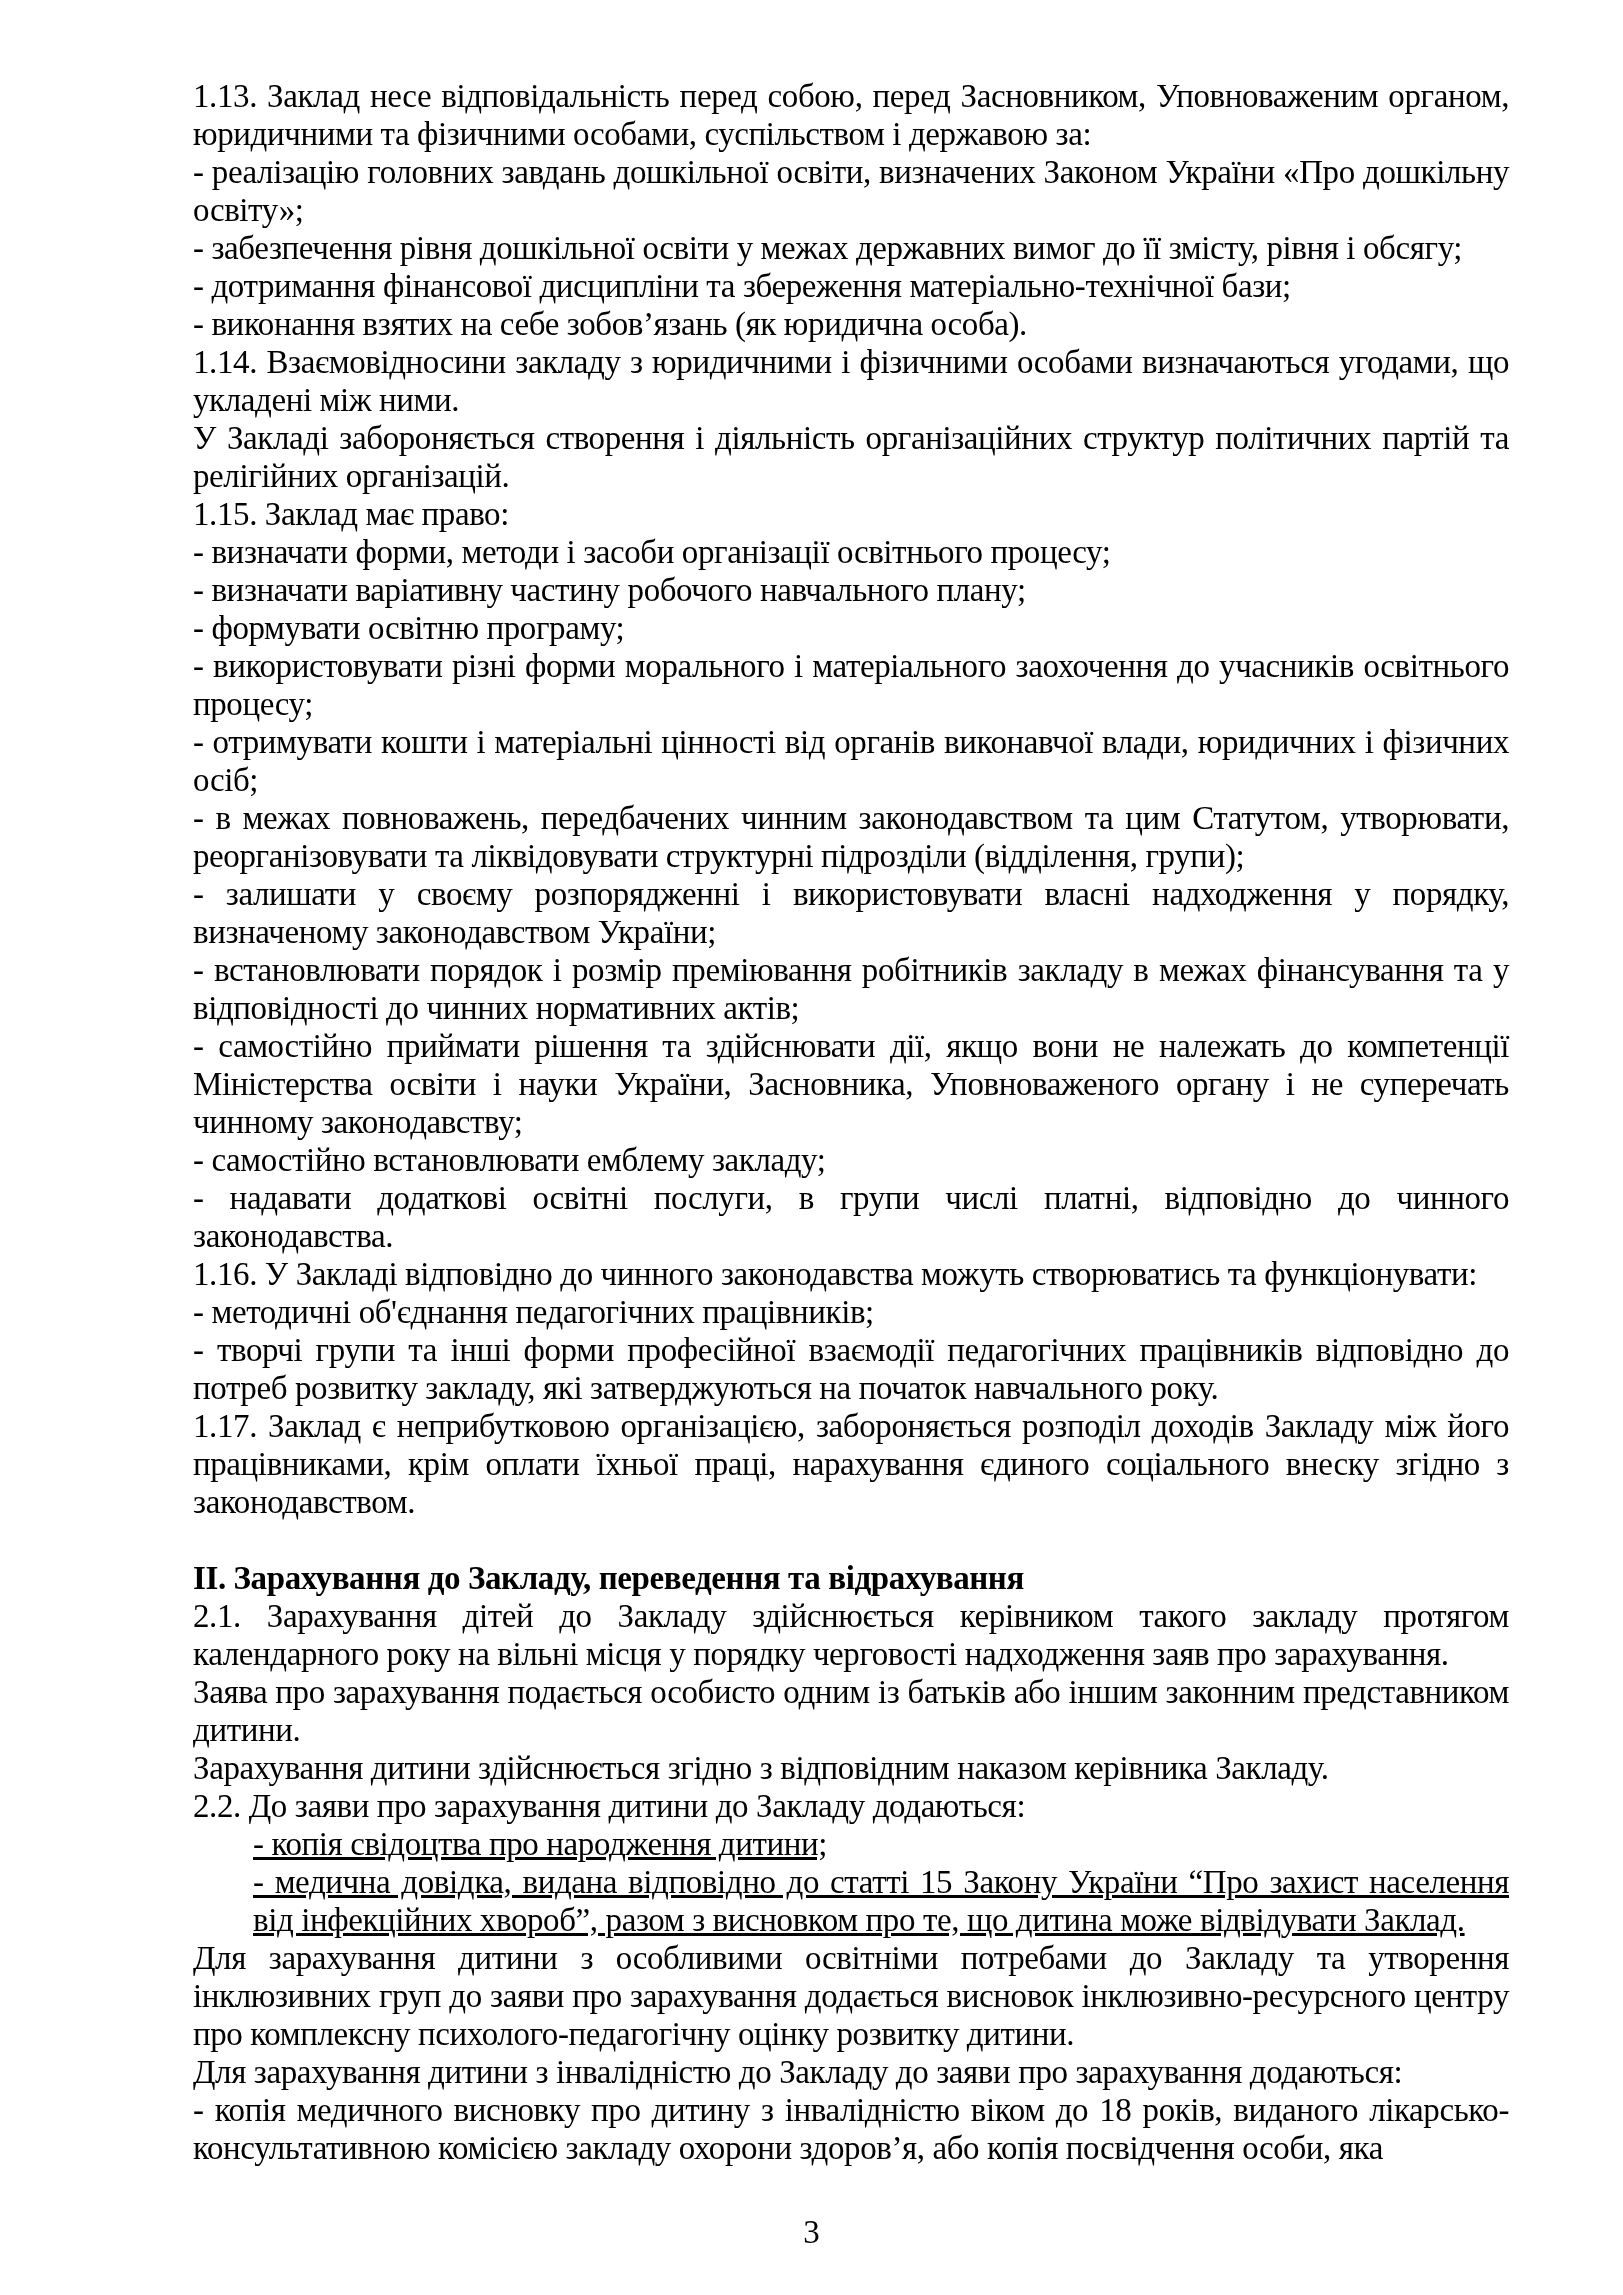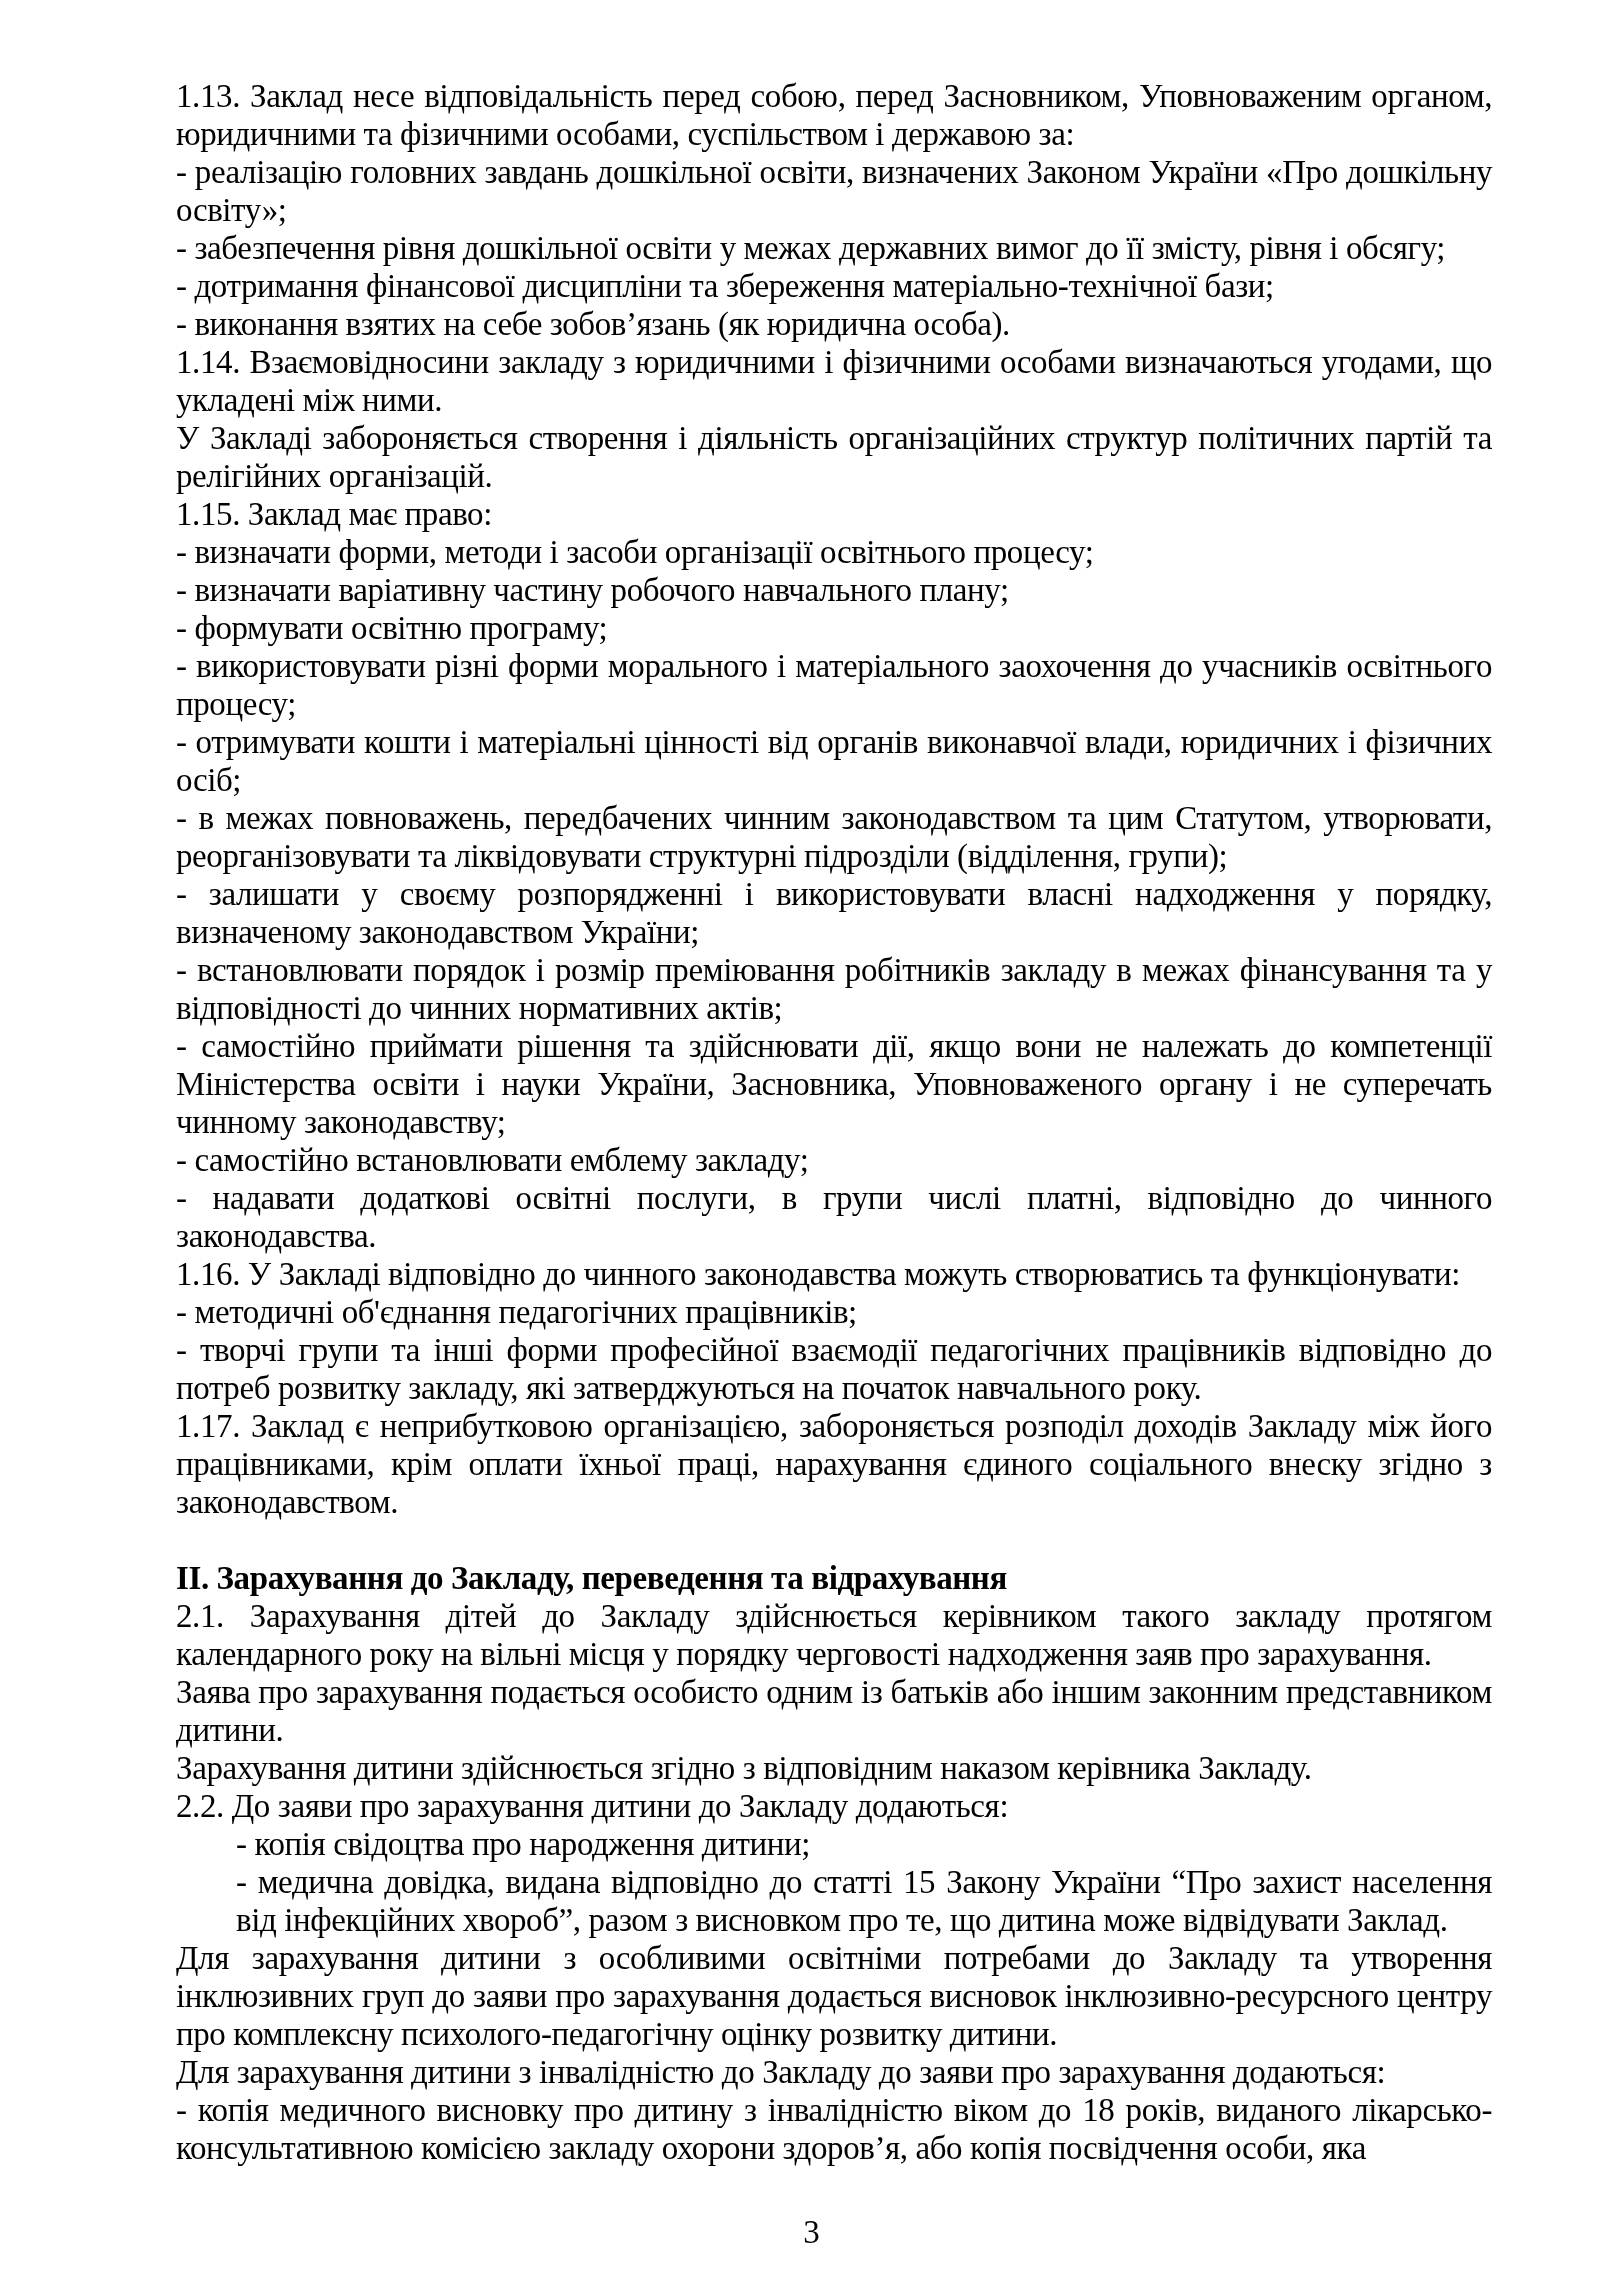--- a/index.html
+++ b/index.html
@@ -1,24 +1,24 @@
 <!DOCTYPE html>
 <html style="font-size:10.5px"><head>
 <meta charset="utf-8">
 <style>
   html, body { margin: 0; padding: 0; background: #ffffff; }
   body { width: 1623px; height: 2295px; position: relative; overflow: hidden; }
   .page {
-    position: absolute; left: 176px; top: 77px; width: 1316px;
+    position: absolute; left: 193px; top: 77px; width: 1316px;
     font-family: "Liberation Serif", serif;
     font-size: 33px; line-height: 38px; color: #000;
     letter-spacing: -0.4px;
   }
   .p { margin: 0; text-align: justify; text-align-last: left; }
-  .indent { padding-left: 60px; }
+  .indent { padding-left: 60px; text-decoration: underline; }
   .gap { height: 38px; }
   .heading {
     margin: 0; font-weight: bold;
   }
   .page-number {
     position: absolute; left: 0; width: 1623px; top: 2214px;
     text-align: center; font-family: "Liberation Serif", serif; font-size: 33px; color: #000;
   }
 </style>
 </head>

